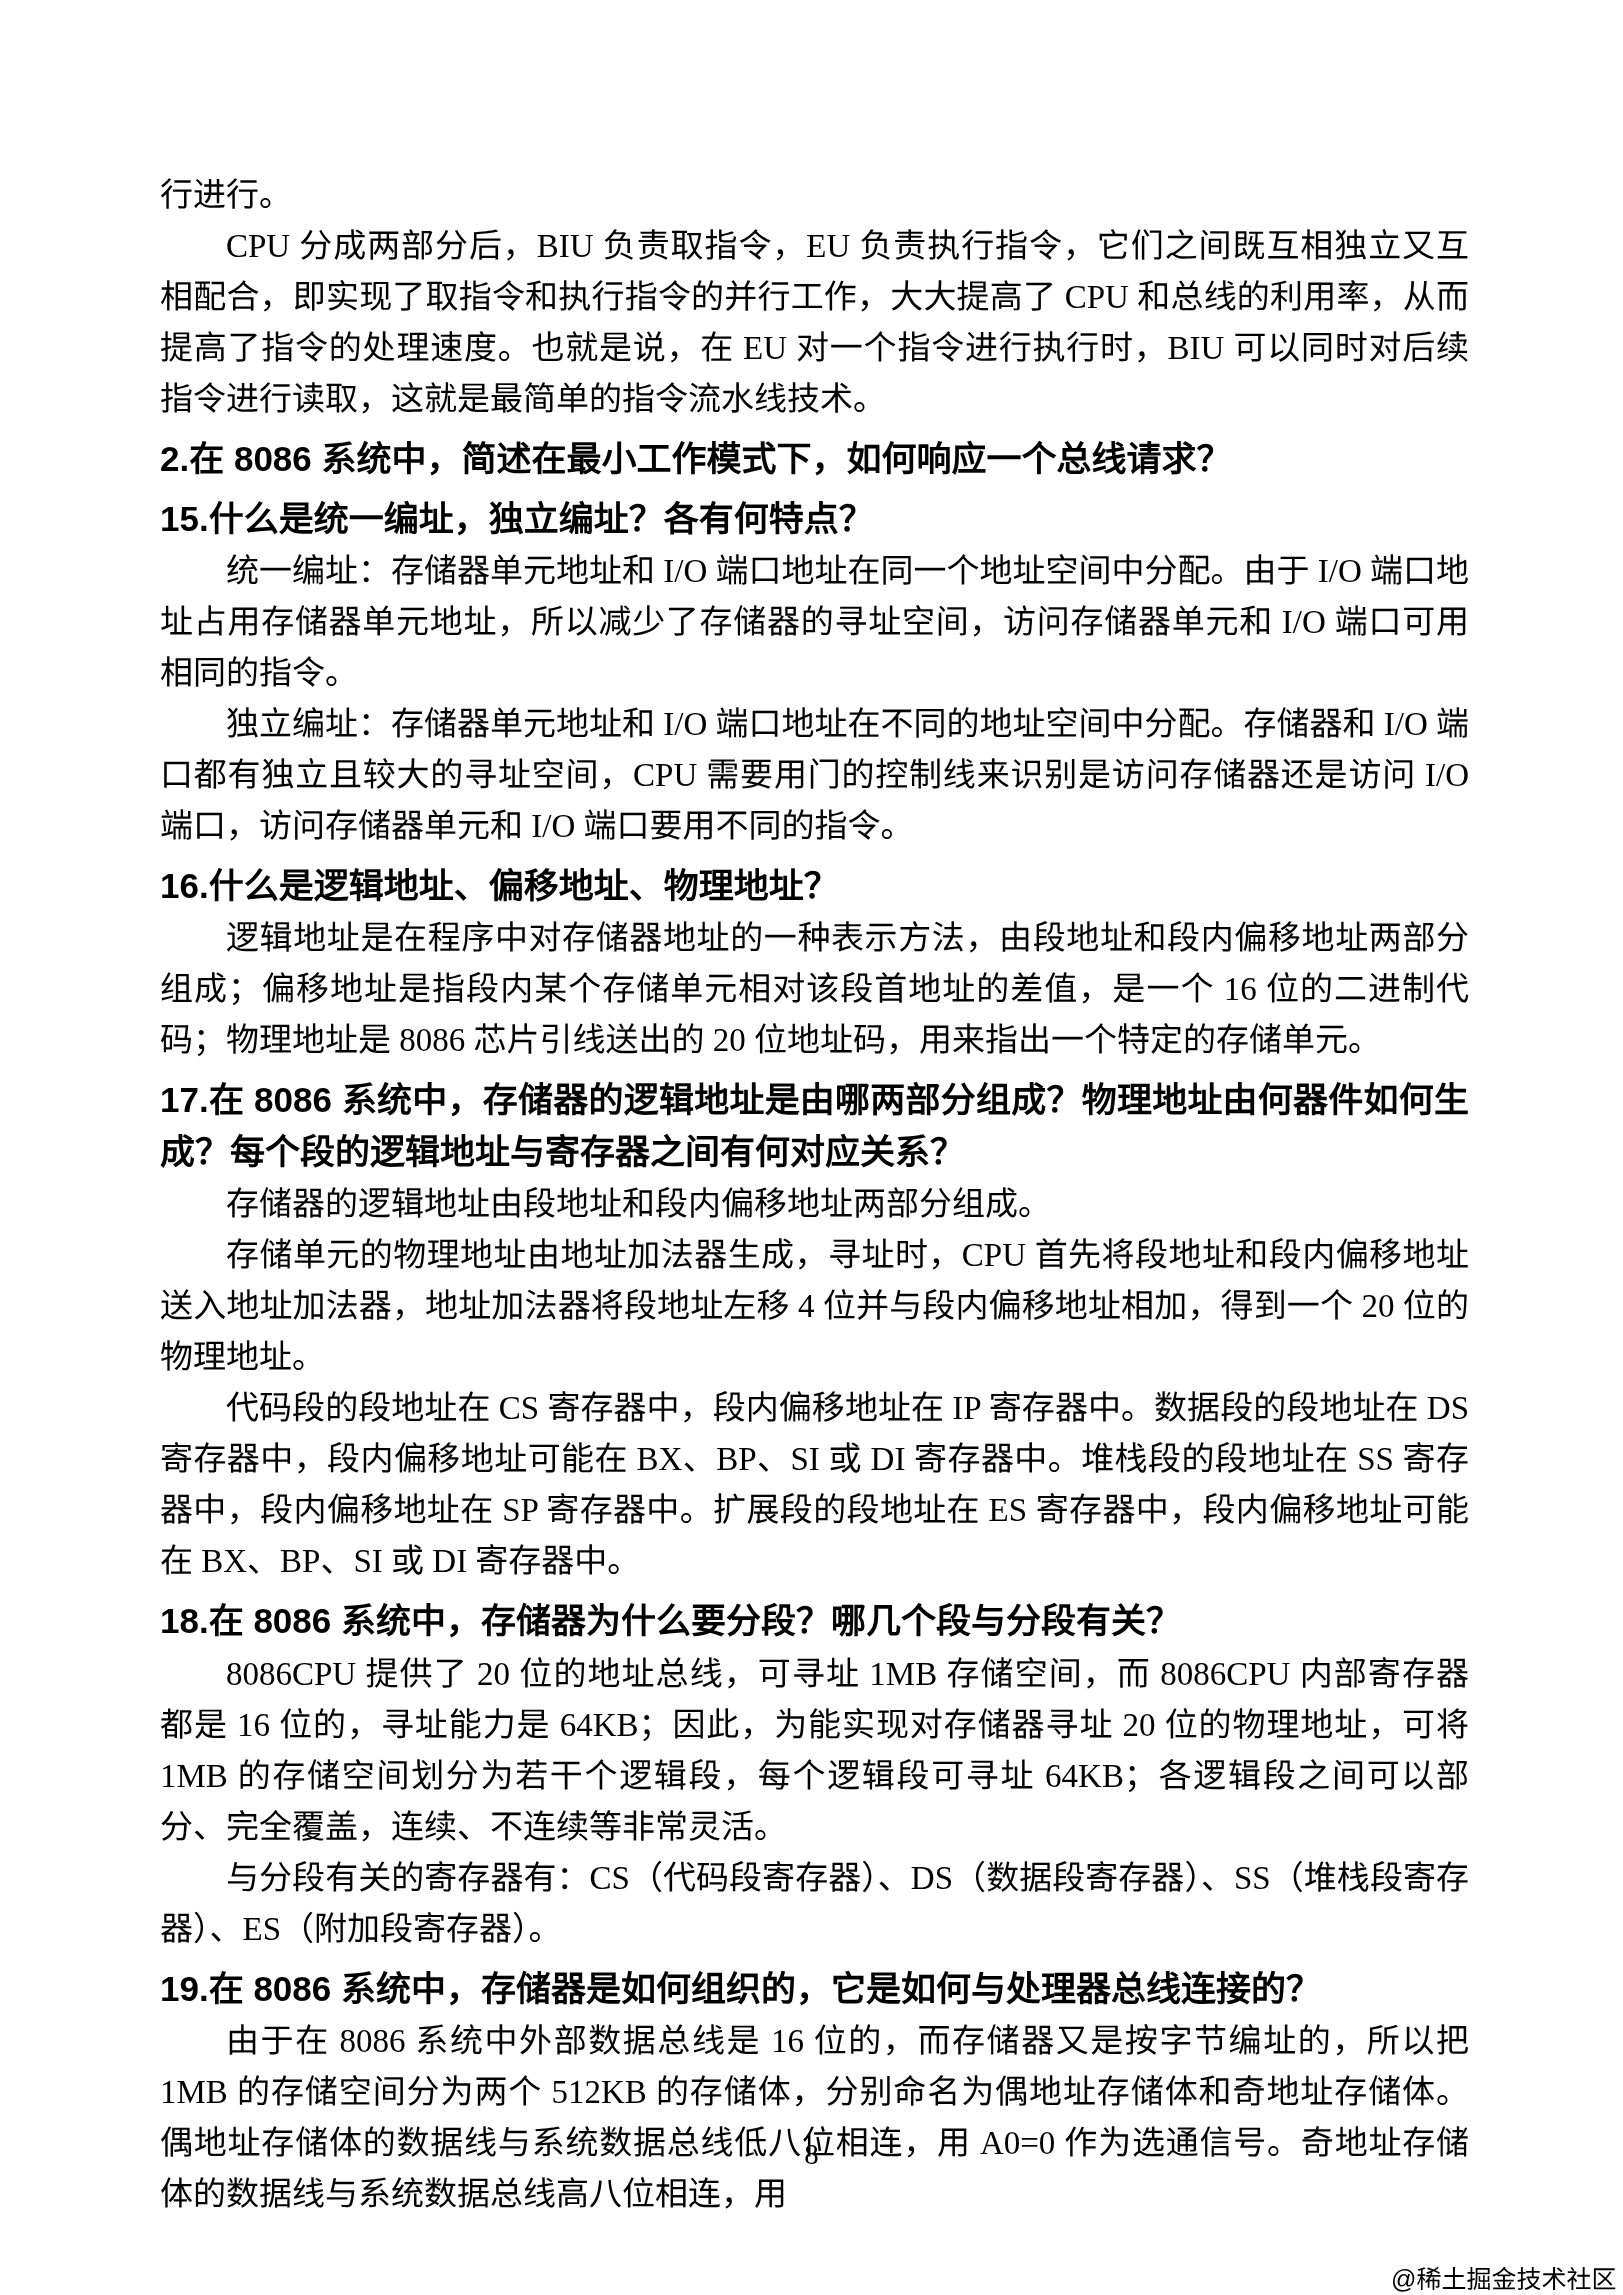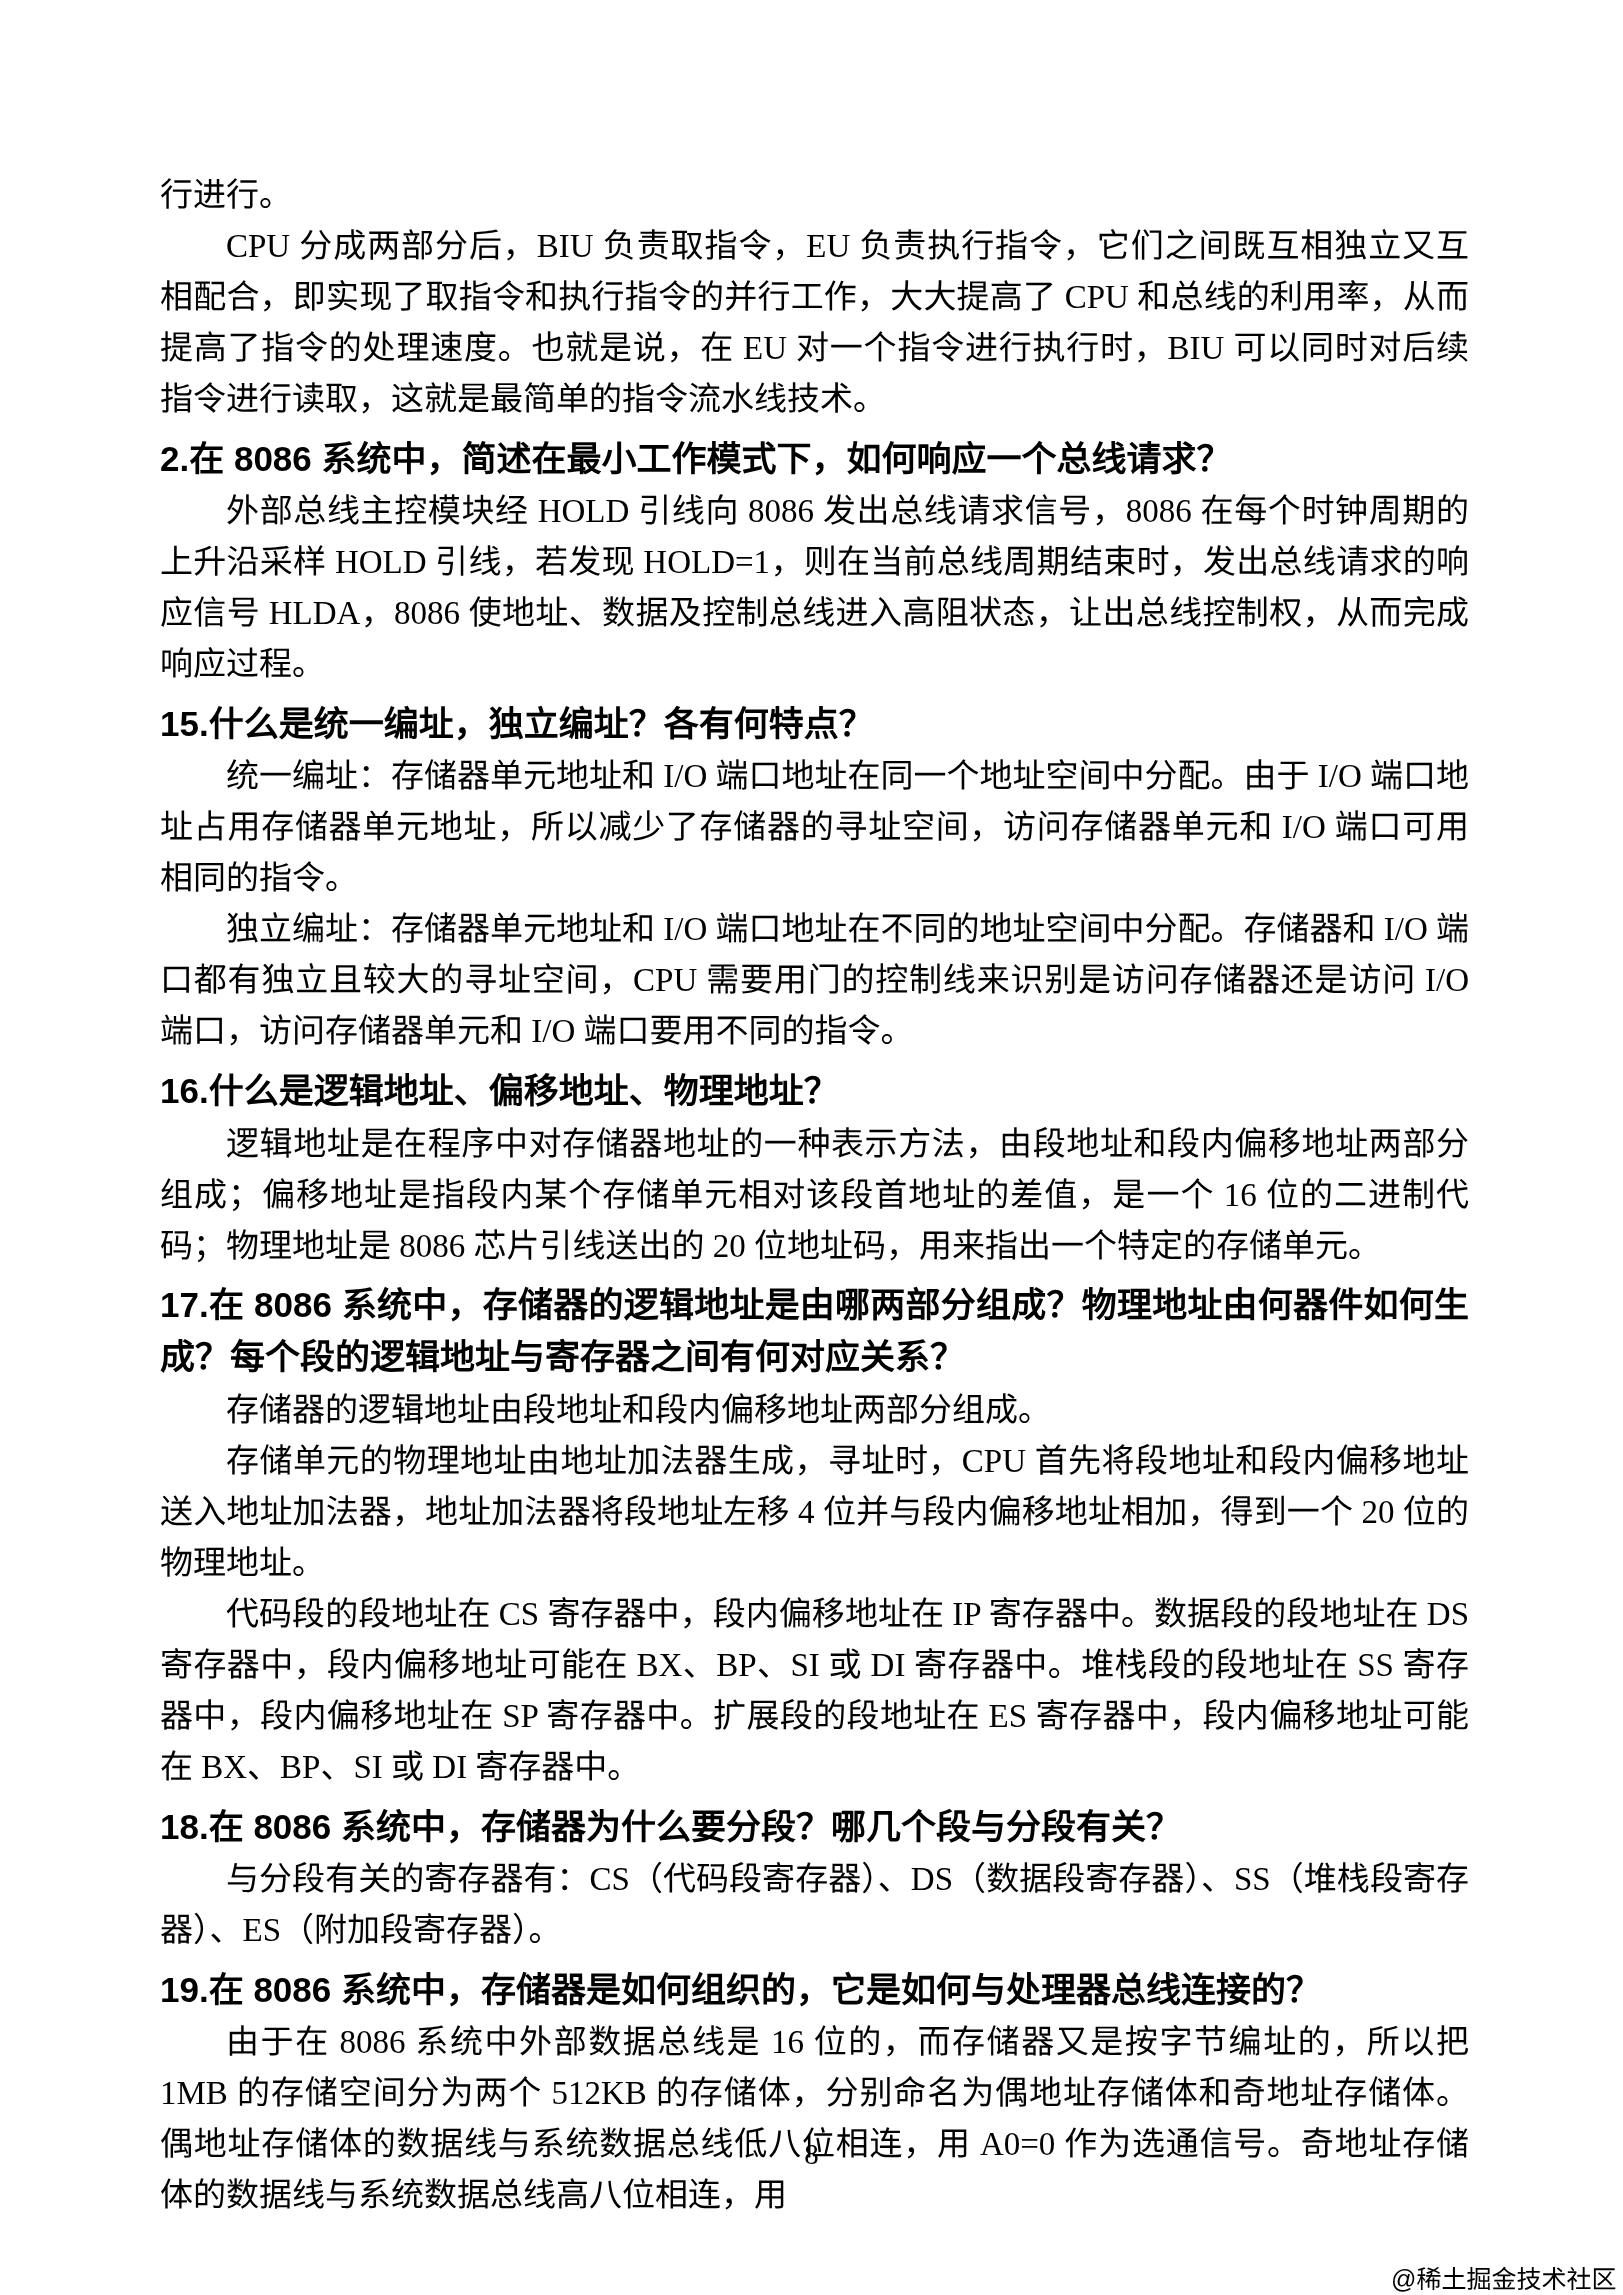--- a/index.html
+++ b/index.html
@@ -61,21 +61,20 @@
 <body>
 
 <div class="page">
   <div class="content">
 
     <p class="no-indent">行进行。</p>
     <p>CPU 分成两部分后，BIU 负责取指令，EU 负责执行指令，它们之间既互相独立又互相配合，即实现了取指令和执行指令的并行工作，大大提高了 CPU 和总线的利用率，从而提高了指令的处理速度。也就是说，在 EU 对一个指令进行执行时，BIU 可以同时对后续指令进行读取，这就是最简单的指令流水线技术。</p>
 
     <section>
       <h2 class="q-heading">2.在 8086 系统中，简述在最小工作模式下，如何响应一个总线请求？</h2>
-      <p>外部总线主控模块经 HOLD 引线向 8086 发出总线请求信号，8086 在每个时钟周期的上升沿采样 HOLD 引线，若发现 HOLD=1，则在当前总线周期结束时，发出总线请求的响应信号 HLDA，8086 使地址、数据及控制总线进入高阻状态，让出总线控制权，从而完成响应过程。</p>
     </section>
 
     <section>
       <h2 class="q-heading">15.什么是统一编址，独立编址？各有何特点？</h2>
       <p>统一编址：存储器单元地址和 I/O 端口地址在同一个地址空间中分配。由于 I/O 端口地址占用存储器单元地址，所以减少了存储器的寻址空间，访问存储器单元和 I/O 端口可用相同的指令。</p>
       <p>独立编址：存储器单元地址和 I/O 端口地址在不同的地址空间中分配。存储器和 I/O 端口都有独立且较大的寻址空间，CPU 需要用门的控制线来识别是访问存储器还是访问 I/O 端口，访问存储器单元和 I/O 端口要用不同的指令。</p>
     </section>
 
     <section>
       <h2 class="q-heading">16.什么是逻辑地址、偏移地址、物理地址？</h2>
@@ -84,20 +83,21 @@
 
     <section>
       <h2 class="q-heading">17.在 8086 系统中，存储器的逻辑地址是由哪两部分组成？物理地址由何器件如何生成？每个段的逻辑地址与寄存器之间有何对应关系？</h2>
       <p>存储器的逻辑地址由段地址和段内偏移地址两部分组成。</p>
       <p>存储单元的物理地址由地址加法器生成，寻址时，CPU 首先将段地址和段内偏移地址送入地址加法器，地址加法器将段地址左移 4 位并与段内偏移地址相加，得到一个 20 位的物理地址。</p>
       <p>代码段的段地址在 CS 寄存器中，段内偏移地址在 IP 寄存器中。数据段的段地址在 DS 寄存器中，段内偏移地址可能在 BX、BP、SI 或 DI 寄存器中。堆栈段的段地址在 SS 寄存器中，段内偏移地址在 SP 寄存器中。扩展段的段地址在 ES 寄存器中，段内偏移地址可能在 BX、BP、SI 或 DI 寄存器中。</p>
     </section>
 
     <section>
       <h2 class="q-heading">18.在 8086 系统中，存储器为什么要分段？哪几个段与分段有关？</h2>
+      <p>8086CPU 提供了 20 位的地址总线，可寻址 1MB 存储空间，而 8086CPU 内部寄存器都是 16 位的，寻址能力是 64KB；因此，为能实现对存储器寻址 20 位的物理地址，可将 1MB 的存储空间划分为若干个逻辑段，每个逻辑段可寻址 64KB；各逻辑段之间可以部分、完全覆盖，连续、不连续等非常灵活。</p>
       <p>与分段有关的寄存器有：CS（代码段寄存器）、DS（数据段寄存器）、SS（堆栈段寄存器）、ES（附加段寄存器）。</p>
     </section>
 
     <section>
       <h2 class="q-heading">19.在 8086 系统中，存储器是如何组织的，它是如何与处理器总线连接的？</h2>
       <p><span>由于在 8086 系统中外部数据总线是 16 位的，而存储器又是按字节编址的，所以把 1MB 的存储空间分为两个 512KB 的存储体，分别命名为偶地址存储体和奇地址存储体。偶地址存储体的数据线与系统数据总线低八位相连，用 A0=0 作为选通信号。奇地址存储体的数据线与系统数据总线高八位相连，用</span></p>
     </section>
 
   </div>
 

